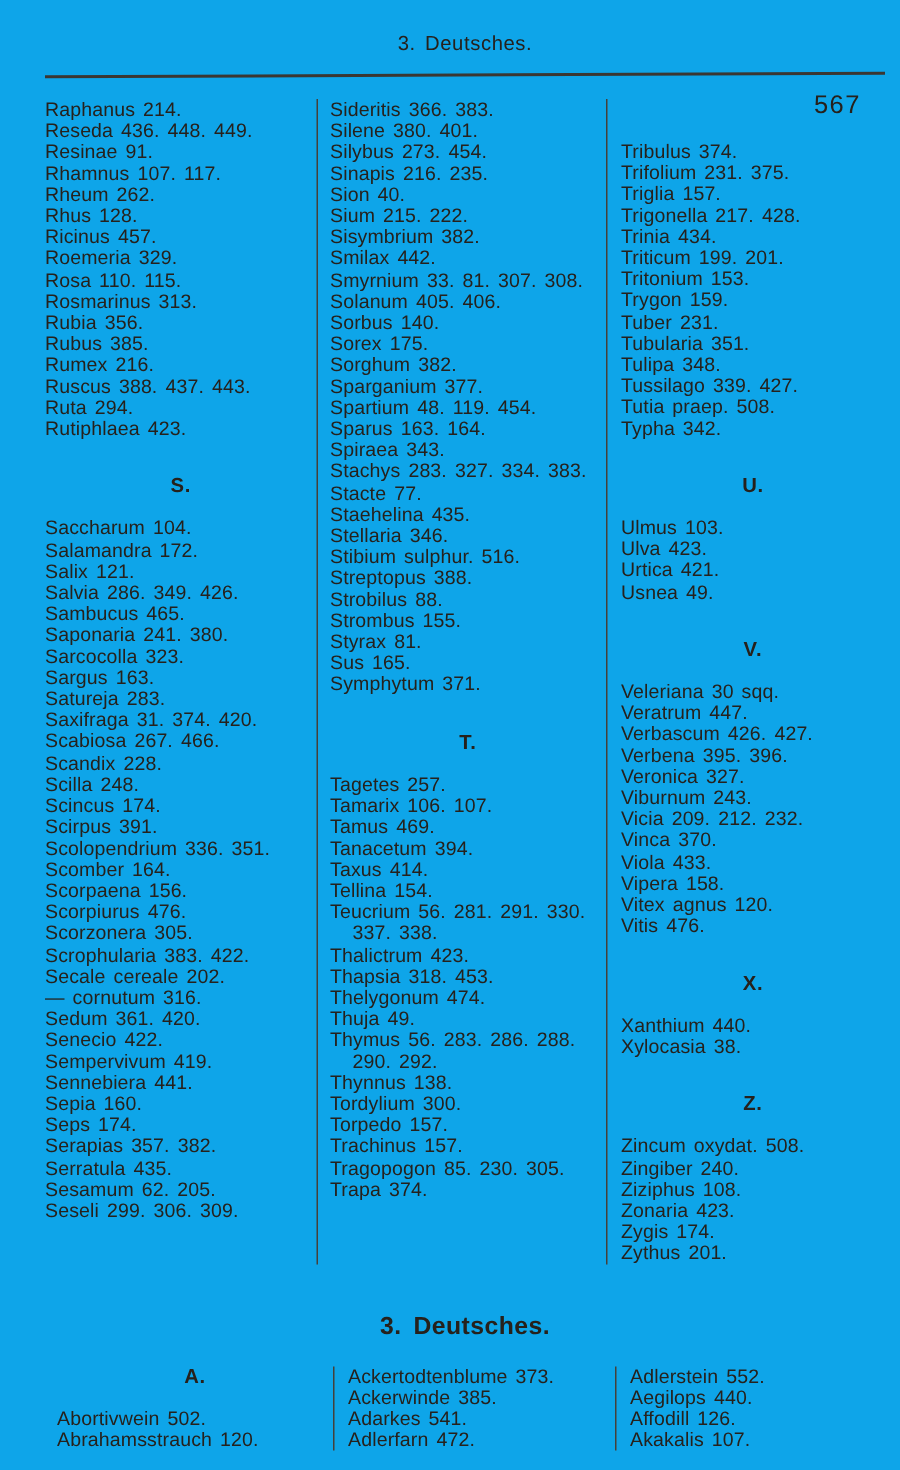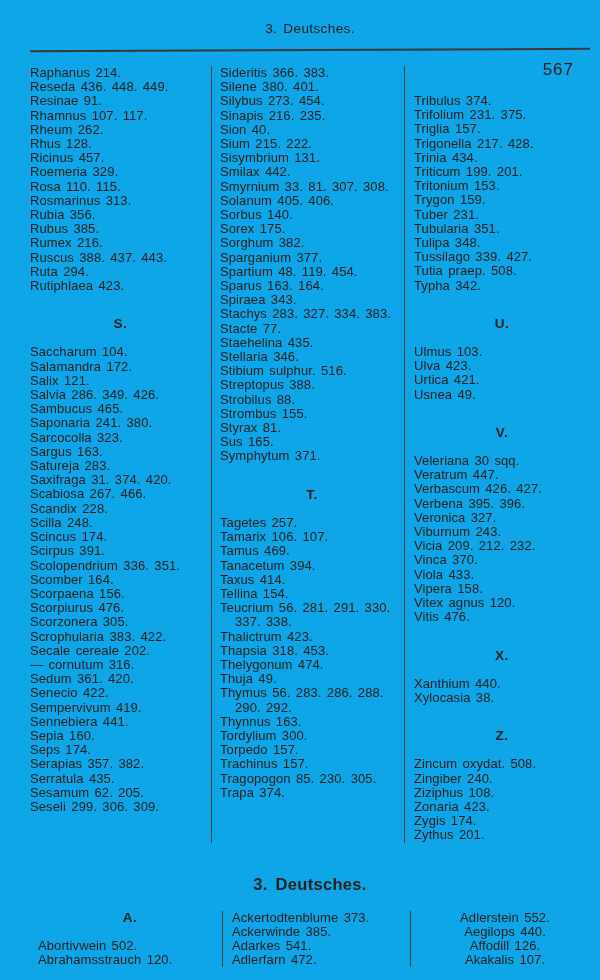--- a/index.html
+++ b/index.html
@@ -71,21 +71,21 @@
     width: 1px;
     background: #45403a;
   }
   
   .top .c1 { width: 181px; }
   .top .c2 { width: 192px; padding-left: 8px; box-sizing: border-box; }
   .top .c3 { width: 185px; padding-left: 9px; box-sizing: border-box; margin-top: 28px; }
   
   .bottom .c1 { width: 192px; padding-left: 8px; box-sizing: border-box; }
   .bottom .c2 { width: 187px; padding-left: 9px; box-sizing: border-box; }
-  .bottom .c3 { width: 179px; padding-left: 9px; box-sizing: border-box; text-align: center; }
+  .bottom .c3 { width: 179px; padding-left: 9px; box-sizing: border-box; }
   .section-title {
     margin-top: 32px;
     margin-bottom: 17px;
     text-align: center;
     font-weight: bold;
     font-size: 16.5px;
     word-spacing: 3px;
     letter-spacing: 0.3px;
   }
 </style>
@@ -155,21 +155,21 @@
           <div class="line">Seseli 299. 306. 309.</div>
         </div>
       <div class="vdiv"></div>
       <div class="col c2">
           <div class="line">Sideritis 366. 383.</div>
           <div class="line">Silene 380. 401.</div>
           <div class="line">Silybus 273. 454.</div>
           <div class="line">Sinapis 216. 235.</div>
           <div class="line">Sion 40.</div>
           <div class="line">Sium 215. 222.</div>
-          <div class="line">Sisymbrium 131.</div>
+          <div class="line">Sisymbrium 382.</div>
           <div class="line">Smilax 442.</div>
           <div class="line">Smyrnium 33. 81. 307. 308.</div>
           <div class="line">Solanum 405. 406.</div>
           <div class="line">Sorbus 140.</div>
           <div class="line">Sorex 175.</div>
           <div class="line">Sorghum 382.</div>
           <div class="line">Sparganium 377.</div>
           <div class="line">Spartium 48. 119. 454.</div>
           <div class="line">Sparus 163. 164.</div>
           <div class="line">Spiraea 343.</div>
@@ -192,21 +192,21 @@
           <div class="line">Taxus 414.</div>
           <div class="line">Tellina 154.</div>
           <div class="line">Teucrium 56. 281. 291. 330.</div>
           <div class="line cont">337. 338.</div>
           <div class="line">Thalictrum 423.</div>
           <div class="line">Thapsia 318. 453.</div>
           <div class="line">Thelygonum 474.</div>
           <div class="line">Thuja 49.</div>
           <div class="line">Thymus 56. 283. 286. 288.</div>
           <div class="line cont">290. 292.</div>
-          <div class="line">Thynnus 163.</div>
+          <div class="line">Thynnus 138.</div>
           <div class="line">Tordylium 300.</div>
           <div class="line">Torpedo 157.</div>
           <div class="line">Trachinus 157.</div>
           <div class="line">Tragopogon 85. 230. 305.</div>
           <div class="line">Trapa 374.</div>
         </div>
       <div class="vdiv"></div>
       <div class="col c3">
           <div class="line">Tribulus 374.</div>
           <div class="line">Trifolium 231. 375.</div>

